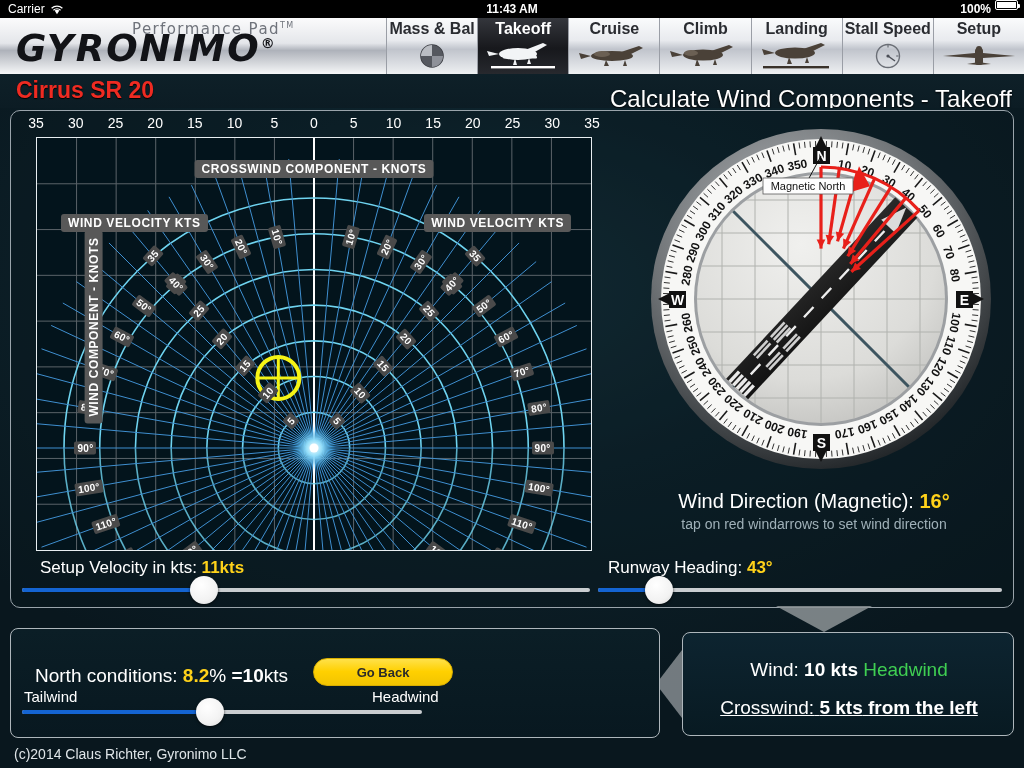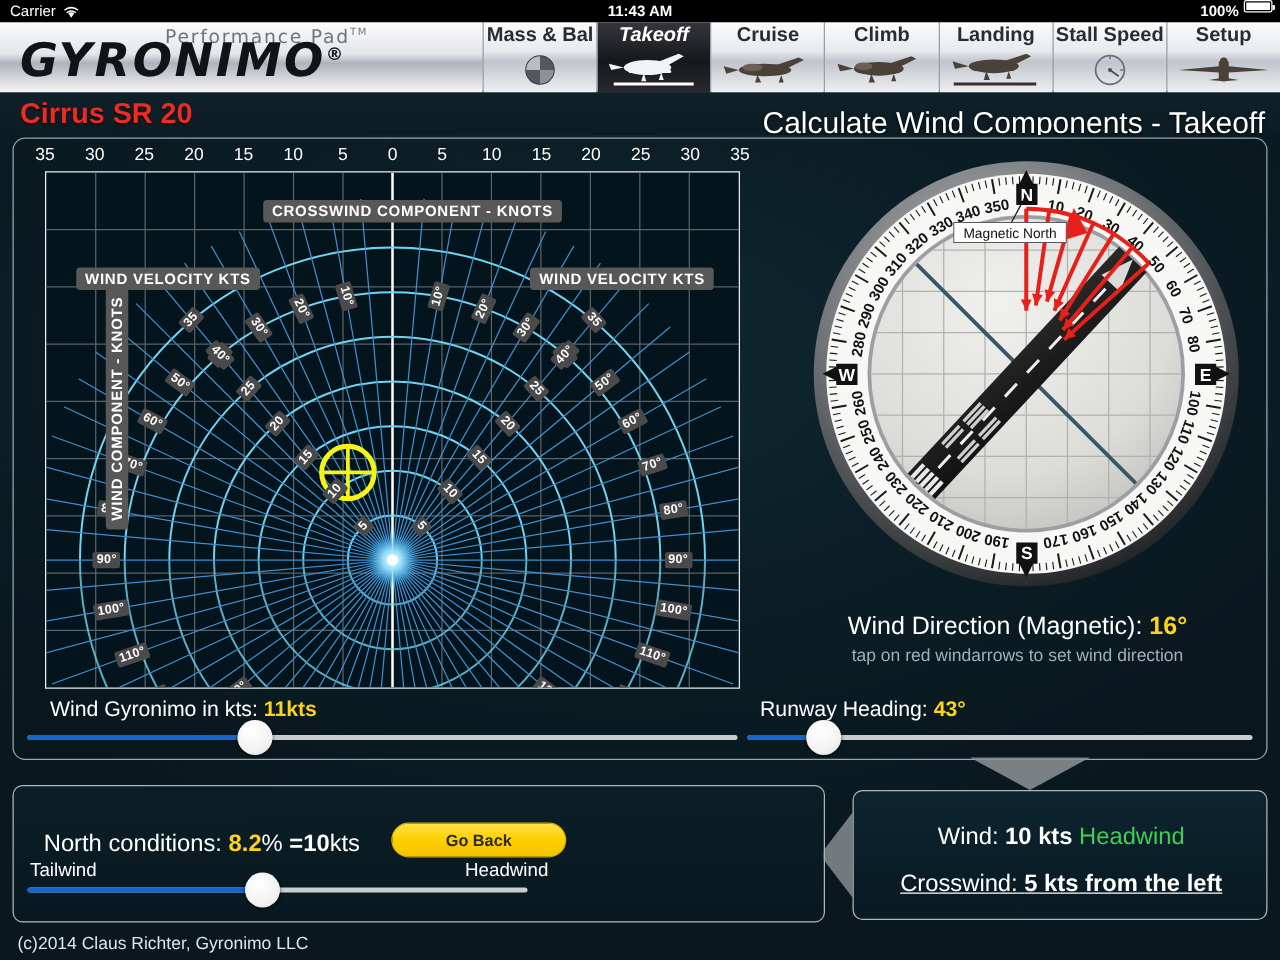--- a/index.html
+++ b/index.html
@@ -28,21 +28,21 @@
   .gyro{position:absolute;left:16px;top:12px;font-size:37px;font-weight:bold;letter-spacing:2px;
     color:#121317;font-family:"DejaVu Sans", sans-serif;font-style:italic;line-height:1;}
   .gyro sup{font-size:14px;font-style:normal;}
 
   #tabs{display:flex;height:56px;flex:1;}
   .tab{position:relative;flex:1;height:56px;border-left:1px solid #9a9ea6;
     background:linear-gradient(180deg,#fafbfc 0%,#e8eaee 40%,#c0c4cc 56%,#eef0f2 100%);
     display:flex;flex-direction:column;align-items:center;justify-content:flex-start;cursor:pointer;}
   .tab .tlabel{font-size:16px;font-weight:bold;color:#2a2c31;margin-top:2px;white-space:nowrap;}
   .tab.active{background:linear-gradient(180deg,#34363c 0%,#17181c 55%,#27292e 100%);}
-  .tab.active .tlabel{color:#fff;font-style:italic;}
+  .tab.active .tlabel{color:#fff;}
   .tab .ico{flex:1;display:flex;align-items:center;justify-content:center;width:100%;}
   .tab svg{display:block;}
 
   
   #titlerow{position:absolute;left:0;top:74px;width:1024px;height:34px;
     background:linear-gradient(180deg,#0e2028 0%,#0c1c24 100%);}
   #acft{position:absolute;left:16px;top:3px;font-size:23px;font-weight:bold;color:#ee2b22;
     text-shadow:0 1px 1px #000;}
   #pgtitle{position:absolute;right:12px;top:11px;font-size:24px;color:#fff;text-shadow:0 1px 2px #000;}
 
@@ -442,21 +442,21 @@
         <div class="vlbl" style="left: 51.9011px; top: 349.691px; transform: translate(-50%, -50%) rotate(-9.2deg);">100°</div>
         <div class="vlbl" style="left: 502.099px; top: 349.691px; transform: translate(-50%, -50%) rotate(9.2deg);">100°</div>
         <div class="vlbl" style="left: 68.9252px; top: 385.733px; transform: translate(-50%, -50%) rotate(-18.4deg);">110°</div>
         <div class="vlbl" style="left: 485.075px; top: 385.733px; transform: translate(-50%, -50%) rotate(18.4deg);">110°</div>
         <div class="vlbl" style="left: 85.2372px; top: 420.714px; transform: translate(-50%, -50%) rotate(-27.6deg);">120°</div>
         <div class="vlbl" style="left: 468.763px; top: 420.714px; transform: translate(-50%, -50%) rotate(27.6deg);">120°</div>
         <div class="vlbl" style="left: 151.15px; top: 415.601px; transform: translate(-50%, -50%) rotate(-36.8deg);">130°</div>
         <div class="vlbl" style="left: 402.85px; top: 415.601px; transform: translate(-50%, -50%) rotate(36.8deg);">130°</div>
       </div>
 
-    <div class="hbox" style="left:50%;top:22px;transform:translateX(-50%);margin-left:16px;">CROSSWIND COMPONENT - KNOTS</div>
+    <div class="hbox" style="left:50%;top:22px;transform:translateX(-50%);">CROSSWIND COMPONENT - KNOTS</div>
     <div class="hbox" style="left:24px;top:76px;">WIND VELOCITY KTS</div>
     <div class="hbox" style="right:20px;top:76px;">WIND VELOCITY KTS</div>
     <div class="hbox" style="left:-40px;top:180px;transform:rotate(-90deg);">WIND COMPONENT - KNOTS</div>
   </div>
 </div>
 
 <div id="compasswrap">
   <svg width="346" height="346" viewBox="0 0 346 346">
     <defs>
       <radialGradient id="bezel" cx="40%" cy="30%" r="75%">
@@ -799,21 +799,21 @@
   </svg>
 </div>
 
 <div id="winddirline">
   <span>Wind Direction (Magnetic):</span>
   <b>16°</b>
 </div>
 <div id="windhint">tap on red windarrows to set wind direction</div>
 
 <div class="sldlabel" style="left:40px;top:558px;">
-  <span>Wind Gyronimo in kts:</span>
+  <span>Setup Velocity in kts:</span>
   <b>11kts</b>
 </div>
 <div class="slider" id="sld-windvel" style="left:22px;top:588px;width:568px;">
   <div class="fill" style="width: 181.76px;"></div>
   <div class="knob" style="left: 167.76px;"></div>
 </div>
 
 <div class="sldlabel" style="left:608px;top:558px;">
   <span>Runway Heading:</span>
   <b>43°</b>

